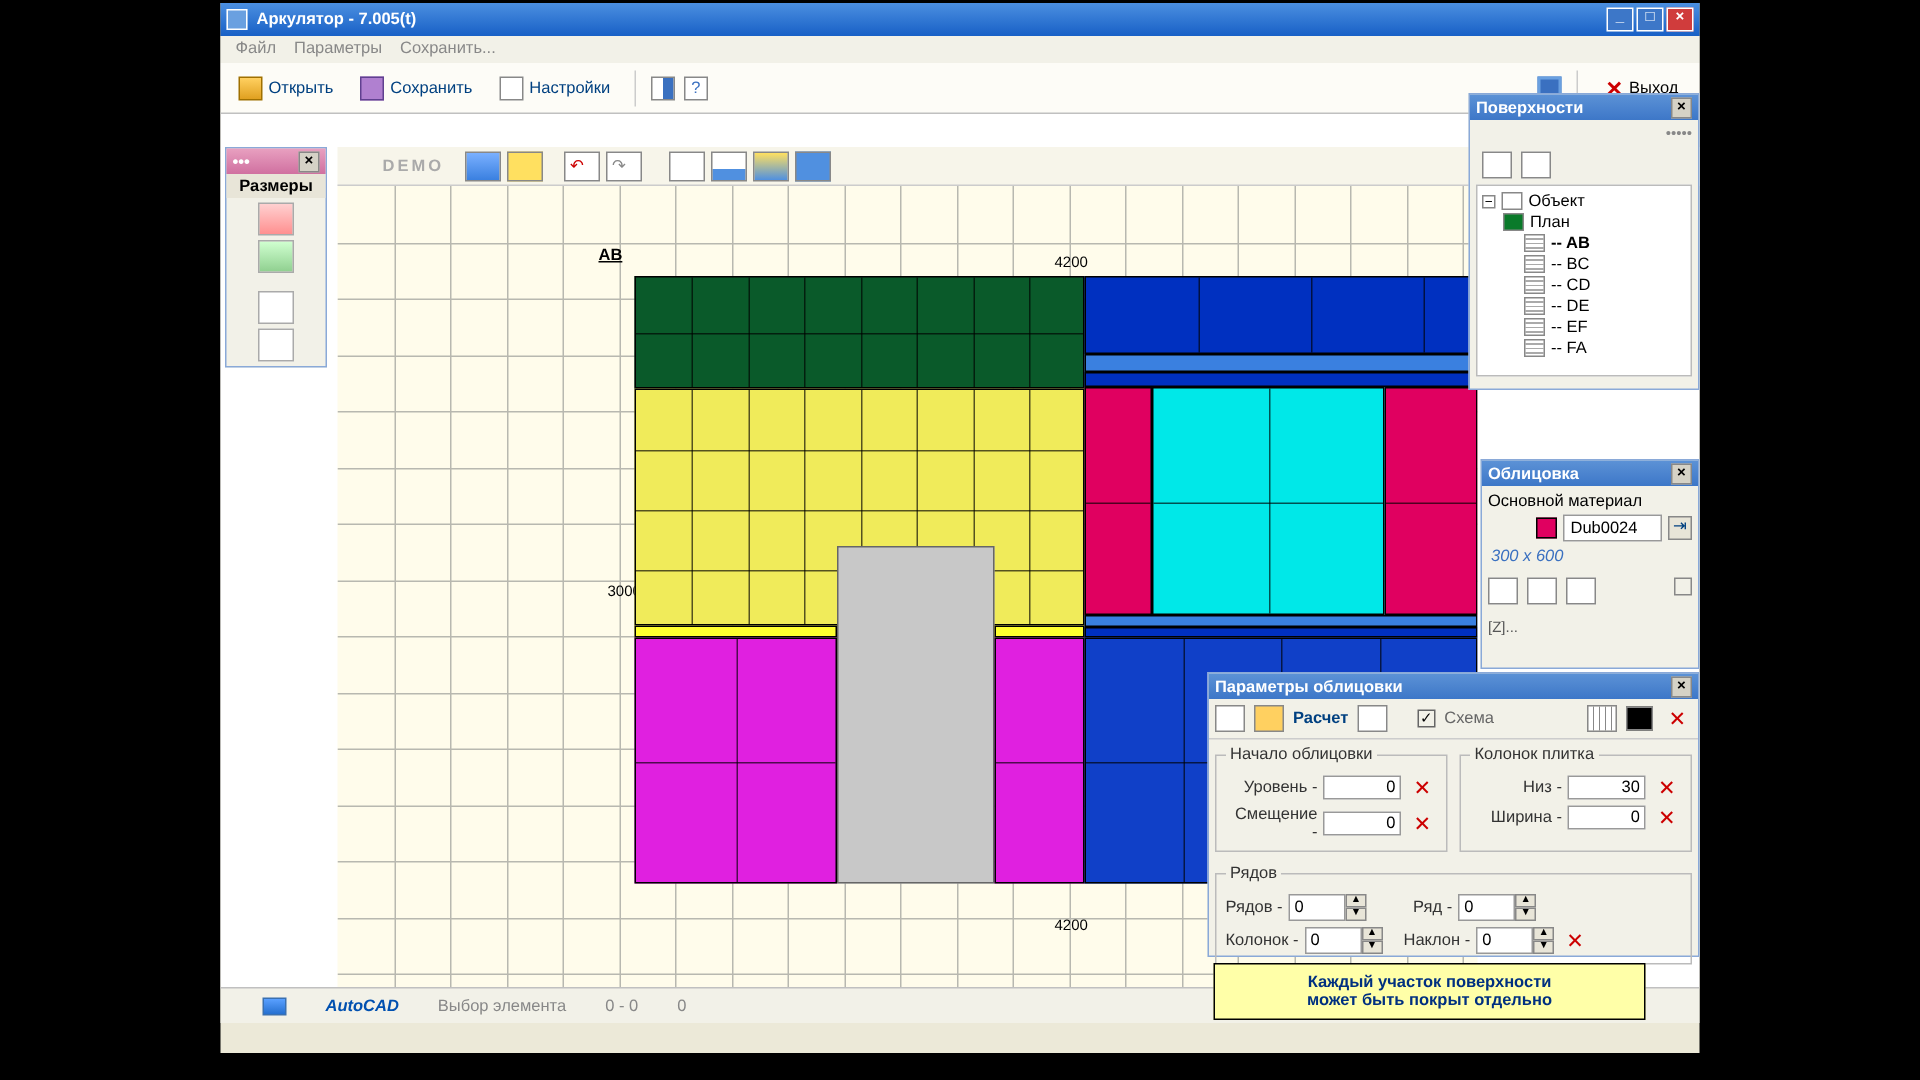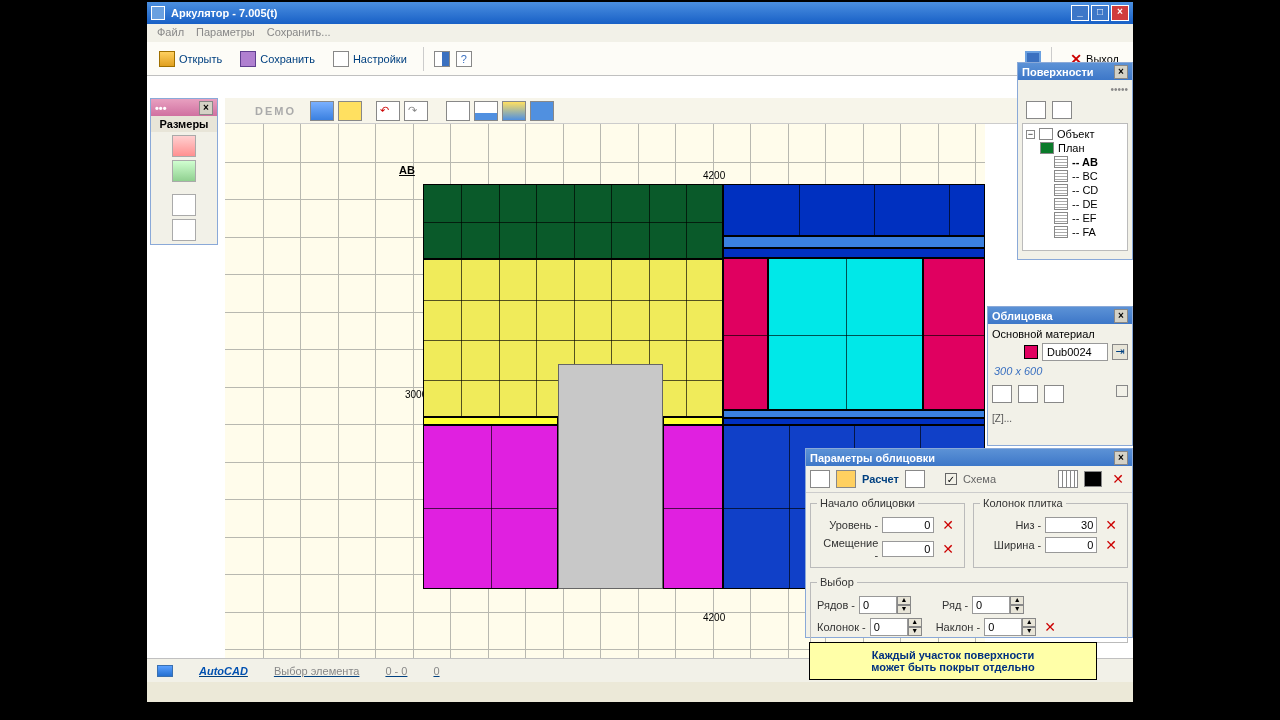--- a/index.html
+++ b/index.html
@@ -16,21 +16,21 @@
   .tbtn { display: flex; align-items: center; gap: 4px; padding: 2px 6px; color: #004080; cursor: pointer; }
   .tbtn .ico { width: 16px; height: 16px; }
   .sep { width: 1px; height: 24px; background: #ccc; margin: 0 4px; }
   .ico-sq { width: 16px; height: 16px; border:1px solid #888;}
   .right-tools{margin-left:auto; display:flex; gap:6px; align-items:center;}
   .exit-btn{display:flex; align-items:center; gap:4px; padding:2px 8px;}
   .exit-btn .x{color:#c00; font-weight:bold; font-size:14px;}
   .doc-title { height: 20px; background: linear-gradient(#5c92d6, #3d77c8); color: #fff; font-weight: bold; display:flex; align-items:center; padding:0 6px;}
   .doc-title .sys-icon{width:12px;height:12px;border:1px solid #fff;margin-right:6px;background:#6aa0e0;}
   .workspace{position:relative; height:calc(100% - 22px - 18px - 34px - 20px - 24px); background:#fff;}
-  .statusbar{height:24px; background:#f2f1e8; border-top:1px solid #c0c0c0; display:flex; align-items:center; gap:26px; padding:0 10px; color:#004080;text-decoration:underline;}
+  .statusbar{height:24px; background:#f2f1e8; border-top:1px solid #c0c0c0; display:flex; align-items:center; gap:26px; padding:0 28px; color:#004080;}
   .statusbar .acad-ico{width:16px;height:12px;background:linear-gradient(#5aa0ff,#2570d0);border:1px solid #3a70b0;}
   .statusbar .grey{color:#888;}
   
   .panel{position:absolute; background:#f2f1e8; border:1px solid #8aa9d8;}
   .panel-hdr{height:17px; background:linear-gradient(#5c92d6, #3d77c8); display:flex; align-items:center; padding:0 4px; font-weight:bold; color:#fff; font-size:11px;}
   .panel-hdr .close{margin-left:auto; width:14px;height:14px; background:#d5d2c6; border:1px solid #888; color:#000; text-align:center; line-height:11px; font-size:10px; cursor:pointer;}
   
   #sizes{left:3px; top:116px; width:68px;}
   #sizes .panel-hdr{background:linear-gradient(#e8a0c0,#d070a0);}
   #sizes .title2{background:#e8e5d8; padding:2px 4px; font-weight:bold; text-align:center;}
@@ -47,21 +47,21 @@
   .grid-line-v{width:1px; top:0; bottom:0;}
   .grid-line-h{height:1px; left:0; right:0;}
   .dim{position:absolute; font-size:10px; color:#000;}
   .plan{position:absolute; left:198px; top:60px; width:562px; height:405px;}
   .block{position:absolute; border:1px solid #000;}
   .cell-grid{position:absolute; inset:0;}
   .cell-grid .cv{position:absolute;top:0;bottom:0;width:1px;background:rgba(0,0,0,0.65);}
   .cell-grid .ch{position:absolute;left:0;right:0;height:1px;background:rgba(0,0,0,0.65);}
   .label-ab{position:absolute; font-weight:bold; text-decoration:underline;}
   
-  #surfaces{right:0; top:80px; width:116px; height:198px;}
+  #surfaces{right:0; top:80px; width:154px; height:198px;}
   #surfaces .body{padding:4px;}
   #surfaces .icnrow{display:flex; gap:6px; padding:4px;}
   #surfaces .icnrow .icn{width:20px;height:18px;border:1px solid #888;background:#fff;}
   .tree{background:#fff; border:1px solid #bbb; padding:3px; height:128px; overflow:auto;}
   .tree-row{display:flex; align-items:center; gap:4px; padding:1px 0; cursor:pointer;}
   .tree-row .exp{width:9px;height:9px;border:1px solid #888;text-align:center;line-height:7px;font-size:9px;}
   .tree-row .ticon{width:14px;height:12px;border:1px solid #888;}
   .tree-row.l1{padding-left:14px;}
   .tree-row.l2{padding-left:28px;}
   .tree-row.sel{font-weight:bold;}
@@ -435,21 +435,21 @@
               <span class="xbtn">✕</span>
             </div>
           <div class="row">
               <label>Ширина -</label>
               <input value="0" style="">
               <span class="xbtn">✕</span>
             </div>
         </fieldset>
       </div>
       <fieldset>
-        <legend>Выбор</legend>
+        <legend>Рядов</legend>
         <div style="display:flex;gap:31px;">
           <div class="row">
               <label>Рядов -</label>
               <div class="spin">
                 <input value="0" style="">
                 <div class="btns">
                   <span>▲</span>
                   <span>▼</span>
                 </div>
               </div>

